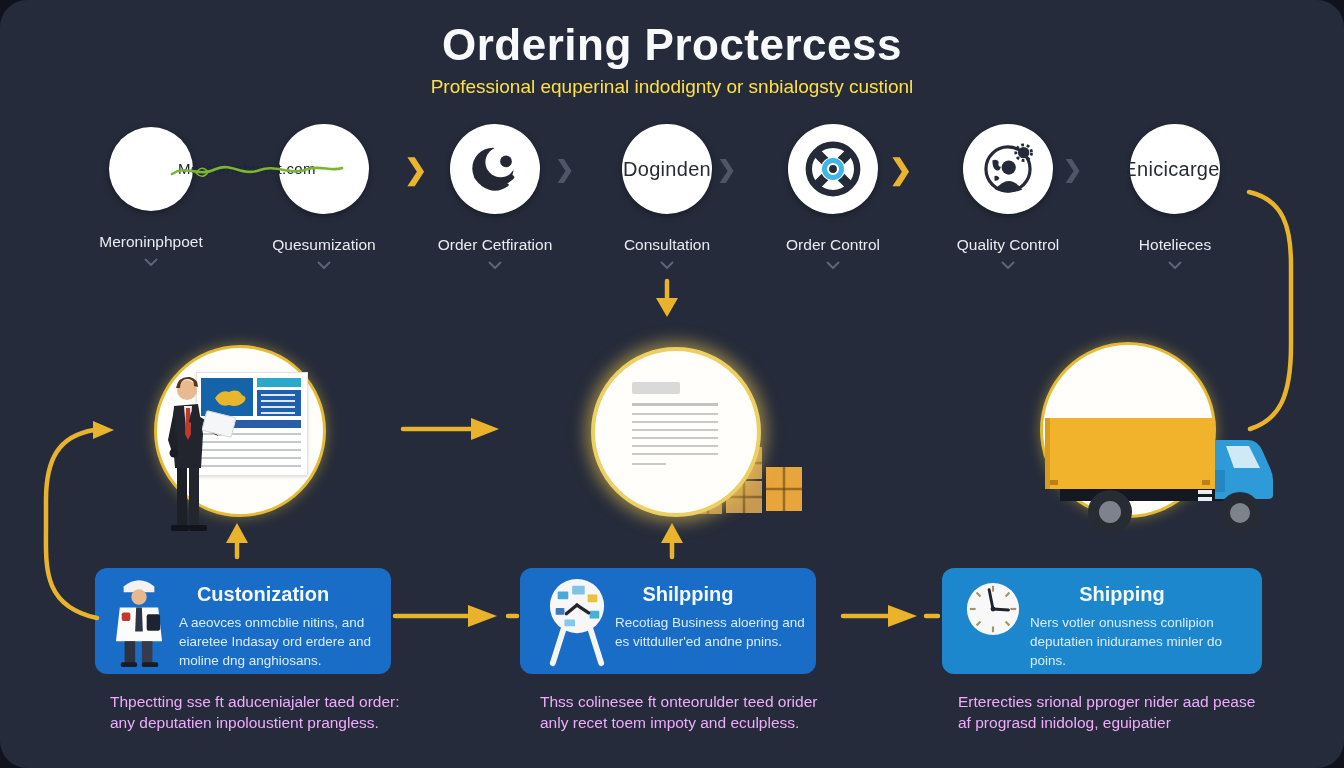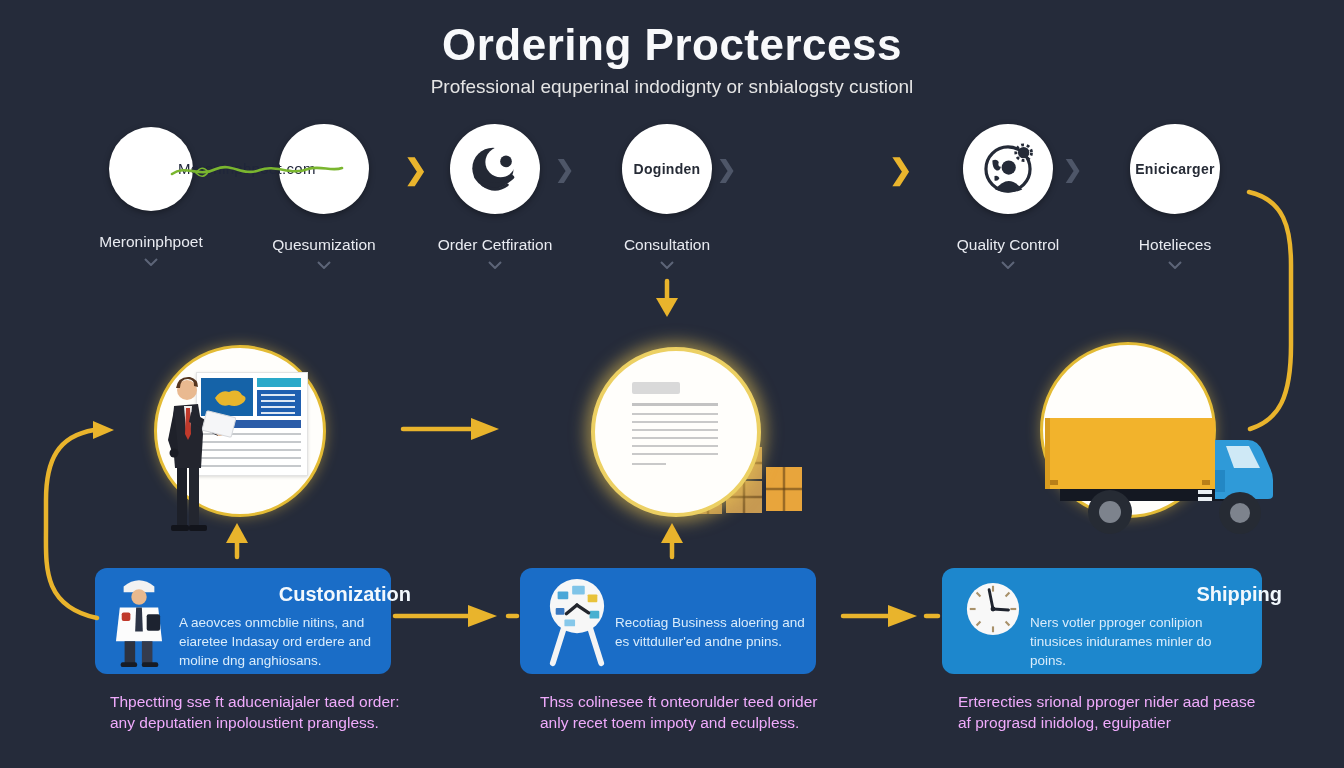--- a/index.html
+++ b/index.html
@@ -1,36 +1,36 @@
 <!DOCTYPE html>
 <html><head>
 <meta charset="utf-8">
 <style>
   html,body{margin:0;padding:0;background:#10131c;}
   #canvas{
     position:relative;width:1344px;height:768px;overflow:hidden;
-    background:#252b3a;font-family:"Liberation Sans",sans-serif;
+    background:#252b3a;font-family:"Liberation Sans",sans-serif;border-radius:27px;
   }
   
   .title{
     position:absolute;top:20px;left:0;width:100%;text-align:center;
     font-size:44px;font-weight:700;color:#f8f9fb;letter-spacing:.5px;
   }
   .subtitle{
     position:absolute;top:76px;left:0;width:100%;text-align:center;
-    font-size:19px;font-weight:400;color:#e5e5e5;
+    font-size:19px;font-weight:400;color:#fde047;
   }
   
   .step{position:absolute;top:124px;width:130px;text-align:center;}
   .step .circle{
     width:90px;height:90px;border-radius:50%;background:#ffffff;
     margin:0 auto;display:flex;align-items:center;justify-content:center;
     box-shadow:0 2px 6px rgba(0,0,0,.35);
   }
-  .circle-text{font-size:14px;color:#262b36;font-weight:700;letter-spacing:.3px;}
+  .circle-text{font-size:20px;color:#262b36;font-weight:400;letter-spacing:.3px;}
   .step .label{margin-top:22px;font-size:15.5px;color:#e9ebf1;}
   .step .vchev{margin-top:7px;}
   .sep{position:absolute;font-weight:700;}
   .sep.yellow{color:#eab52d;font-size:28px;}
   .sep.gray{color:#4e5668;font-size:23px;}
   
   .watermark{
     position:absolute;left:178px;top:160px;z-index:6;
     font-size:15px;color:#20263a;font-weight:500;letter-spacing:.3px;
   }
@@ -59,21 +59,21 @@
   .doc{position:absolute;left:632px;top:382px;width:88px;height:88px;z-index:3;}
   .doc .h{width:48px;height:12px;background:#d9d9d9;border-radius:2px;}
   .doc .l1{margin-top:9px;width:86px;height:2.5px;background:#c3c3c3;}
   .doc .ls{margin-top:7px;width:86px;height:48px;
     background:repeating-linear-gradient(to bottom,#c9c9c9 0 2.5px,transparent 2.5px 8px);}
   .doc .sh{margin-top:2px;width:34px;height:2.5px;background:#c9c9c9;}
   
   .card{position:absolute;top:568px;height:106px;border-radius:12px;z-index:2;}
   .card.blue{background:#1a6dc7;}
   .card.lightblue{background:#1d87cd;}
-  .card .card-title{position:absolute;top:15px;width:100%;text-align:right;
+  .card .card-title{position:absolute;top:15px;width:100%;text-align:center;
     font-size:20px;font-weight:700;color:#f2f8fd;}
   .card .card-body{position:absolute;top:46px;font-size:13.5px;line-height:1.4;color:#d9ecfb;}
   .footnote{position:absolute;top:691px;font-size:15.5px;line-height:1.38;color:#f0abfc;z-index:2;}
   svg{display:block;}
   .abs{position:absolute;}
 </style>
 </head>
 <body>
 
 <div id="canvas">
@@ -126,20 +126,40 @@
       <span class="circle-text">Doginden</span>
     </div>
     <div class="label">Consultation</div>
     <div class="vchev">
       <svg width="14" height="8" style="margin:0 auto">
           <polyline points="1,1 7,7 13,1" stroke="#5d6578" stroke-width="2" fill="none"></polyline>
         </svg>
     </div>
   </div>
 
+  <div class="step" style="left:768px">
+    <div class="circle">
+      <span>
+        <svg width="64" height="64" viewBox="0 0 90 90">
+          <circle cx="45" cy="45" r="34" fill="none" stroke="#242a37" stroke-width="9"></circle>
+          <line x1="20" y1="20" x2="70" y2="70" stroke="#242a37" stroke-width="13"></line>
+          <line x1="70" y1="20" x2="20" y2="70" stroke="#242a37" stroke-width="13"></line>
+          <circle cx="45" cy="45" r="17" fill="#ffffff"></circle>
+          <circle cx="45" cy="45" r="12" fill="none" stroke="#3fb6e8" stroke-width="7"></circle>
+          <circle cx="45" cy="45" r="5.5" fill="#242a37"></circle>
+        </svg>
+      </span>
+    </div>
+    <div class="label">Order Control</div>
+    <div class="vchev">
+      <svg width="14" height="8" style="margin:0 auto">
+          <polyline points="1,1 7,7 13,1" stroke="#5d6578" stroke-width="2" fill="none"></polyline>
+        </svg>
+    </div>
+  </div>
 
   <div class="step" style="left:943px">
     <div class="circle">
       <span>
         <svg width="64" height="64" viewBox="0 0 90 90">
           <circle cx="45" cy="45" r="31" fill="none" stroke="#242a37" stroke-width="4.5"></circle>
           <path d="M23,33 q6,-3 9,2 q-2,6 3,7 q-1,6 -6,5 q-6,-2 -6,-14z" fill="#242a37"></path>
           <path d="M26,55 q5,-2 7,3 q-3,5 -7,3z" fill="#242a37"></path>
           <circle cx="46" cy="43" r="10" fill="#242a37"></circle>
           <path d="M27,74 Q46,50 65,74 Q46,82 27,74z" fill="#242a37"></path>
@@ -313,20 +333,21 @@
       <circle cx="35" cy="31" r="28" fill="#f7f7f7"></circle>
       <rect x="15" y="16" width="11" height="8" rx="1" fill="#4aa7d8"></rect>
       <rect x="30" y="10" width="13" height="9" rx="1" fill="#7fc4e8"></rect>
       <rect x="46" y="19" width="10" height="8" rx="1" fill="#e8c23a"></rect>
       <rect x="13" y="33" width="9" height="7" rx="1" fill="#3a78c0"></rect>
       <rect x="48" y="36" width="10" height="8" rx="1" fill="#48b0d0"></rect>
       <rect x="22" y="45" width="11" height="7" rx="1" fill="#86c8ea"></rect>
       <line x1="35" y1="30" x2="24" y2="39" stroke="#23262e" stroke-width="3.5" stroke-linecap="round"></line>
       <line x1="35" y1="30" x2="47" y2="38" stroke="#23262e" stroke-width="3.5" stroke-linecap="round"></line>
     </svg>
+    <div class="card-title" style="left:20px">Shilpping</div>
     <div class="card-body" style="left:95px;width:190px">Recotiag Business aloering and es vittduller'ed andne pnins.</div>
   </div>
 
   <div class="card lightblue" style="left:942px;width:320px">
     <svg class="abs" style="left:22px;top:12px" width="58" height="58" viewBox="0 0 60 60">
       <circle cx="30" cy="30" r="27" fill="#f8f8f8"></circle>
       <g stroke="#a8916a" stroke-width="2.2">
         <line x1="30" y1="6" x2="30" y2="12"></line>
           <line x1="30" y1="48" x2="30" y2="54"></line>
         <line x1="6" y1="30" x2="12" y2="30"></line>
@@ -334,20 +355,20 @@
         <line x1="13" y1="13" x2="17" y2="17"></line>
           <line x1="43" y1="43" x2="47" y2="47"></line>
         <line x1="47" y1="13" x2="43" y2="17"></line>
           <line x1="17" y1="43" x2="13" y2="47"></line>
       </g>
       <line x1="30" y1="30" x2="26" y2="10" stroke="#1e232e" stroke-width="3" stroke-linecap="round"></line>
       <line x1="30" y1="30" x2="46" y2="31" stroke="#1e232e" stroke-width="3" stroke-linecap="round"></line>
       <circle cx="30" cy="30" r="2.5" fill="#1e232e"></circle>
     </svg>
     <div class="card-title" style="left:20px">Shipping</div>
-    <div class="card-body" style="left:88px;width:218px">Ners votler pproger conlipion tinusices inidurames minler do poins.</div>
+    <div class="card-body" style="left:88px;width:218px">Ners votler onusness conlipion deputatien inidurames minler do poins.</div>
   </div>
 
   <div class="footnote" style="left:110px;width:300px">Thpectting sse ft aduceniajaler taed order: any deputatien inpoloustient prangless.</div>
   <div class="footnote" style="left:540px;width:292px">Thss colinesee ft onteorulder teed orider anly recet toem impoty and eculpless.</div>
   <div class="footnote" style="left:958px;width:306px">Erterecties srional pproger nider aad pease af prograsd inidolog, eguipatier</div>
 
 </div>
 
 </body></html>

